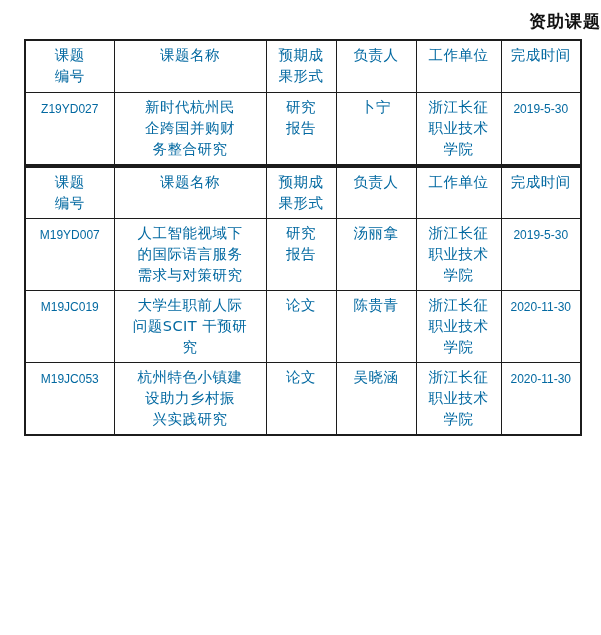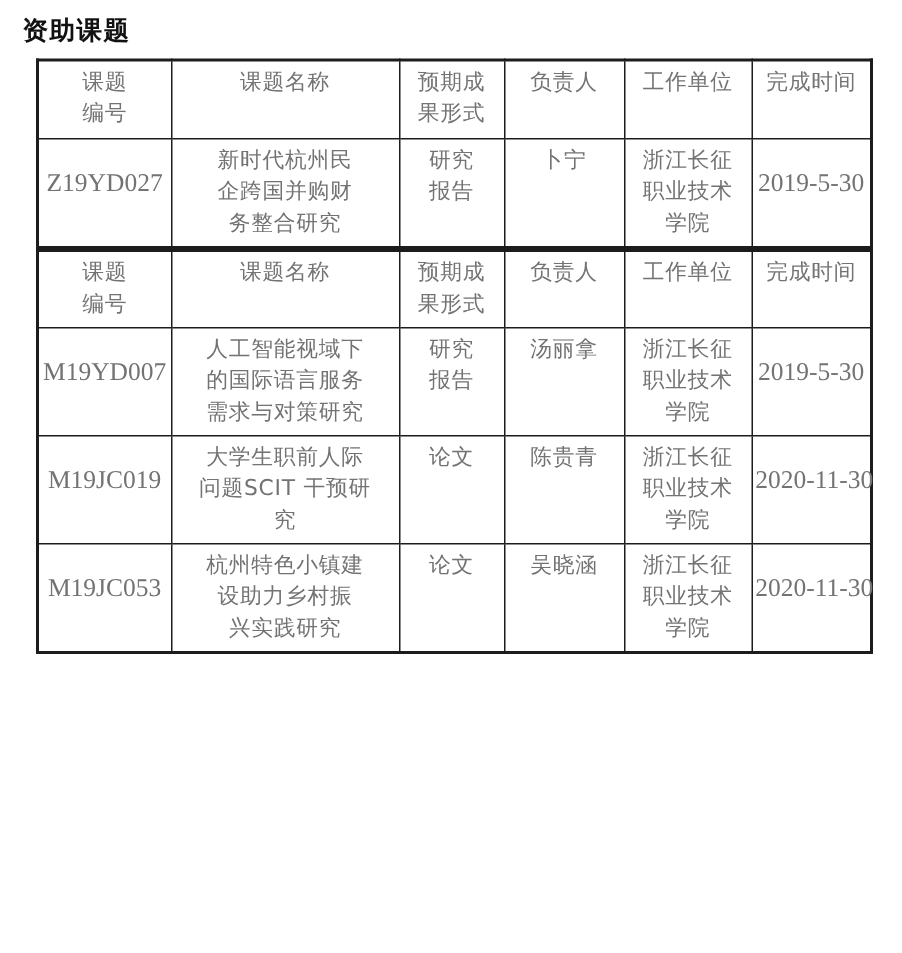--- a/index.html
+++ b/index.html
@@ -16,47 +16,48 @@
     height: 635px;
     padding: 8px 0 0 15px;
   }
   .doc-title {
     font-size: 17px;
     font-weight: bold;
     line-height: 22px;
     margin: 2px 0 7px 0;
     letter-spacing: 1px;
     color: #111111;
+    text-align: right;
   }
   .doc-title.second { margin-top: 12px; }
   table.data-table {
     border-collapse: collapse;
     table-layout: fixed;
     width: 556px;
     margin-left: 9px;
     border: 2px solid #1c1c1c;
   }
   .data-table th, .data-table td {
     border: 1px solid #1c1c1c;
     vertical-align: top;
     text-align: center;
     padding: 4px 2px;
     font-size: 14.5px;
     line-height: 21px;
     font-weight: normal;
     white-space: pre-line;
     letter-spacing: 0.5px;
-    color: #737373;
+    color: #0369a1;
   }
   .data-table .latin {
-    font-family: Liberation Serif, serif;
-    font-size: 17px;
+    font-family: Liberation Sans, sans-serif;
+    font-size: 12px;
     letter-spacing: 0;
     white-space: nowrap;
-    padding-top: 18px;
+    padding-top: 6px;
   }
   .data-table thead th { height: 52px; }
   .t2 thead th { height: 42px; }
 </style>
 </head>
 <body>
 
 <div class="page">
 
   <h2 class="doc-title">资助课题</h2>

